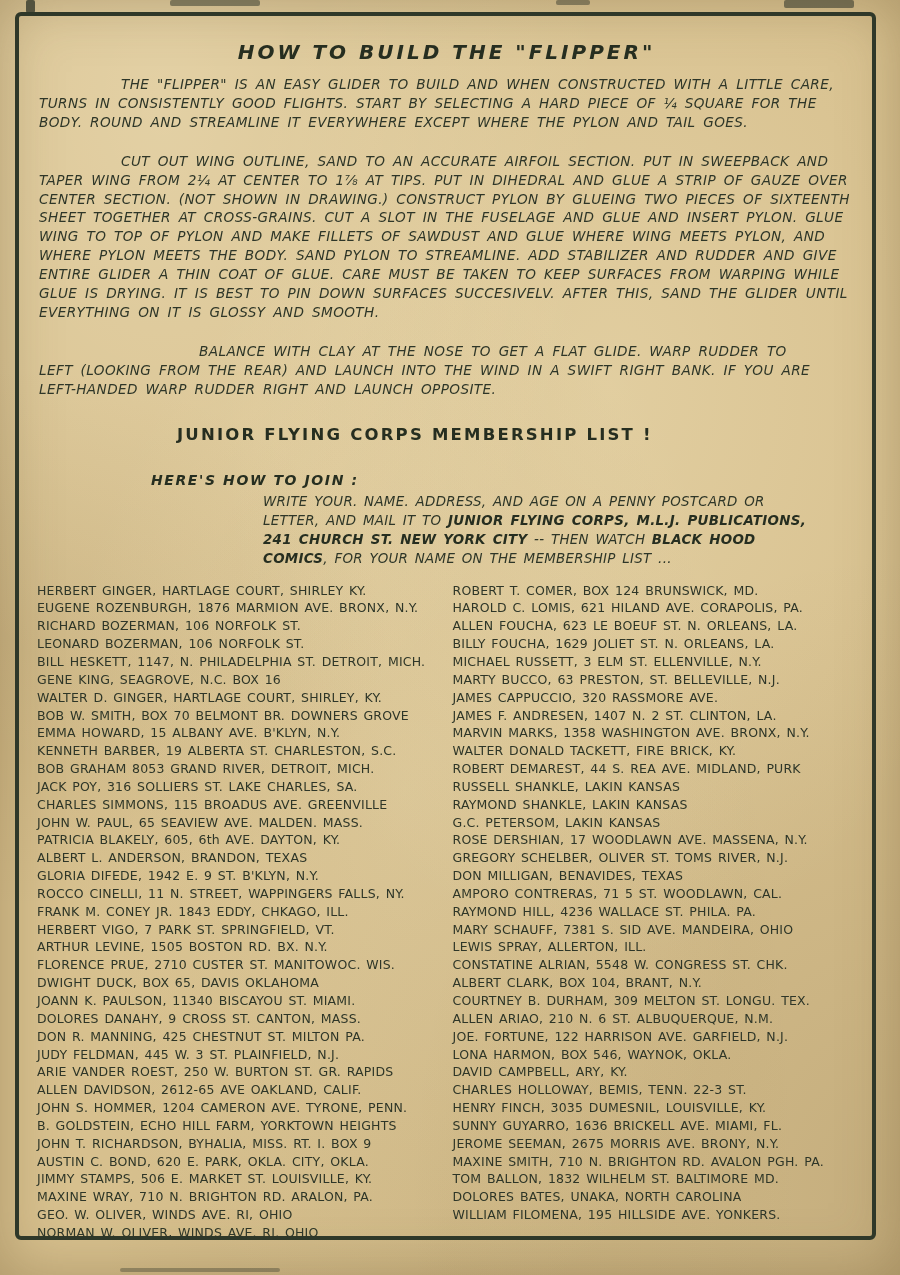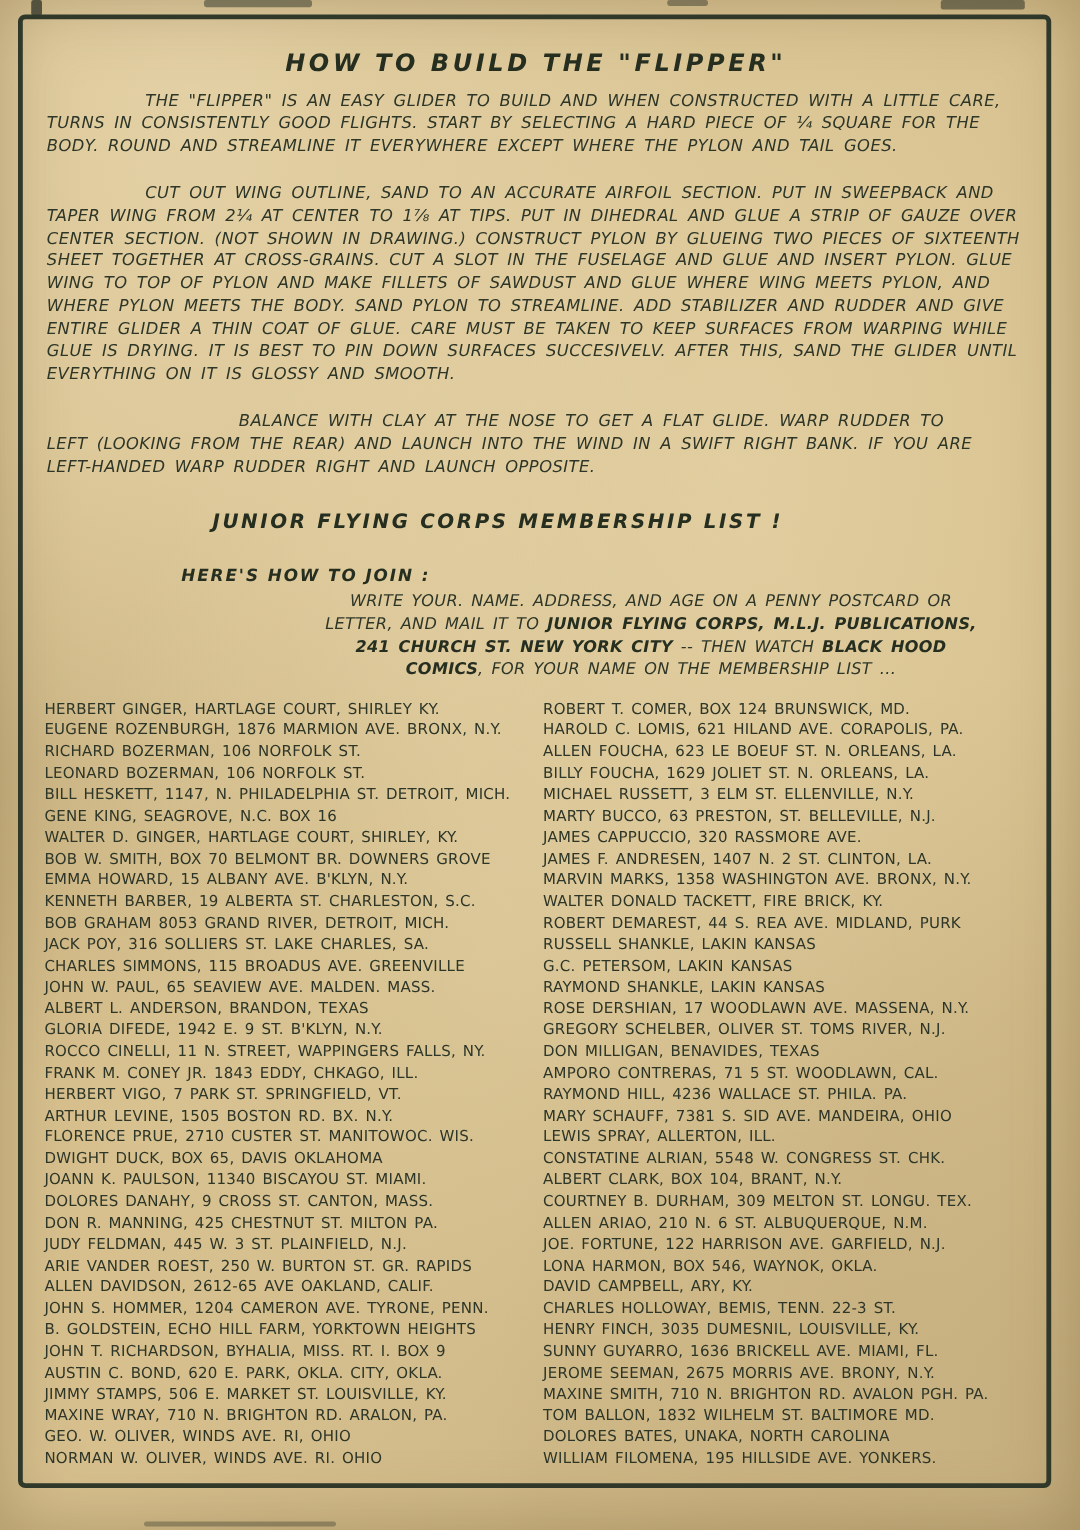--- a/index.html
+++ b/index.html
@@ -36,32 +36,32 @@
   .para{
     margin:0 4px 0 4px;
     font-size:13.6px;line-height:18.9px;
     font-style:italic;letter-spacing:.4px;word-spacing:3px;
   }
   .p1{margin-top:11px;text-indent:82px;}
   .p2{margin-top:20px;text-indent:82px;}
   .p3{margin-top:20px;text-indent:160px;margin-right:46px;}
   .list-heading{
     margin:26px 0 0 142px;
-    font-size:16.5px;font-weight:bold;font-style:italic;
+    font-size:16.5px;font-weight:bold;
     letter-spacing:2.2px;color:#262e20;
   }
   .join-heading{
     margin:28px 0 0 116px;
     font-size:14px;font-weight:bold;font-style:italic;
     letter-spacing:1.6px;color:#262e20;
   }
   .join{
     margin:4px 36px 0 228px;
     font-size:13.4px;line-height:19px;
-    font-style:italic;letter-spacing:.3px;word-spacing:2px;text-align:center;
+    font-style:italic;letter-spacing:.3px;word-spacing:2px;
   }
   .join .b{font-weight:bold;color:#262e20;}
   .columns{display:flex;margin-top:14px;}
   .col{
     flex:0 0 50%;list-style:none;margin:0;padding:0;
     font-size:12.5px;line-height:17.85px;
     letter-spacing:.2px;word-spacing:1.5px;
     white-space:nowrap;
   }
   .col-left{padding-left:2px;}
@@ -98,20 +98,21 @@
           <li>BILL HESKETT, 1147, N. PHILADELPHIA ST. DETROIT, MICH.</li>
           <li>GENE KING, SEAGROVE, N.C. BOX 16</li>
           <li>WALTER D. GINGER, HARTLAGE COURT, SHIRLEY, KY.</li>
           <li>BOB W. SMITH, BOX 70 BELMONT BR. DOWNERS GROVE</li>
           <li>EMMA HOWARD, 15 ALBANY AVE. B'KLYN, N.Y.</li>
           <li>KENNETH BARBER, 19 ALBERTA ST. CHARLESTON, S.C.</li>
           <li>BOB GRAHAM 8053 GRAND RIVER, DETROIT, MICH.</li>
           <li>JACK POY, 316 SOLLIERS ST. LAKE CHARLES, SA.</li>
           <li>CHARLES SIMMONS, 115 BROADUS AVE. GREENVILLE</li>
           <li>JOHN W. PAUL, 65 SEAVIEW AVE. MALDEN. MASS.</li>
+          <li>PATRICIA BLAKELY, 605, 6th AVE. DAYTON, KY.</li>
           <li>ALBERT L. ANDERSON, BRANDON, TEXAS</li>
           <li>GLORIA DIFEDE, 1942 E. 9 ST. B'KLYN, N.Y.</li>
           <li>ROCCO CINELLI, 11 N. STREET, WAPPINGERS FALLS, NY.</li>
           <li>FRANK M. CONEY JR. 1843 EDDY, CHKAGO, ILL.</li>
           <li>HERBERT VIGO, 7 PARK ST. SPRINGFIELD, VT.</li>
           <li>ARTHUR LEVINE, 1505 BOSTON RD. BX. N.Y.</li>
           <li>FLORENCE PRUE, 2710 CUSTER ST. MANITOWOC. WIS.</li>
           <li>DWIGHT DUCK, BOX 65, DAVIS OKLAHOMA</li>
           <li>JOANN K. PAULSON, 11340 BISCAYOU ST. MIAMI.</li>
           <li>DOLORES DANAHY, 9 CROSS ST. CANTON, MASS.</li>
@@ -134,22 +135,22 @@
           <li>ALLEN FOUCHA, 623 LE BOEUF ST. N. ORLEANS, LA.</li>
           <li>BILLY FOUCHA, 1629 JOLIET ST. N. ORLEANS, LA.</li>
           <li>MICHAEL RUSSETT, 3 ELM ST. ELLENVILLE, N.Y.</li>
           <li>MARTY BUCCO, 63 PRESTON, ST. BELLEVILLE, N.J.</li>
           <li>JAMES CAPPUCCIO, 320 RASSMORE AVE.</li>
           <li>JAMES F. ANDRESEN, 1407 N. 2 ST. CLINTON, LA.</li>
           <li>MARVIN MARKS, 1358 WASHINGTON AVE. BRONX, N.Y.</li>
           <li>WALTER DONALD TACKETT, FIRE BRICK, KY.</li>
           <li>ROBERT DEMAREST, 44 S. REA AVE. MIDLAND, PURK</li>
           <li>RUSSELL SHANKLE, LAKIN KANSAS</li>
+          <li>RAYMOND SHANKLE, LAKIN KANSAS</li>
           <li>G.C. PETERSOM, LAKIN KANSAS</li>
-          <li>RAYMOND SHANKLE, LAKIN KANSAS</li>
           <li>ROSE DERSHIAN, 17 WOODLAWN AVE. MASSENA, N.Y.</li>
           <li>GREGORY SCHELBER, OLIVER ST. TOMS RIVER, N.J.</li>
           <li>DON MILLIGAN, BENAVIDES, TEXAS</li>
           <li>AMPORO CONTRERAS, 71 5 ST. WOODLAWN, CAL.</li>
           <li>RAYMOND HILL, 4236 WALLACE ST. PHILA. PA.</li>
           <li>MARY SCHAUFF, 7381 S. SID AVE. MANDEIRA, OHIO</li>
           <li>LEWIS SPRAY, ALLERTON, ILL.</li>
           <li>CONSTATINE ALRIAN, 5548 W. CONGRESS ST. CHK.</li>
           <li>ALBERT CLARK, BOX 104, BRANT, N.Y.</li>
           <li>COURTNEY B. DURHAM, 309 MELTON ST. LONGU. TEX.</li>

